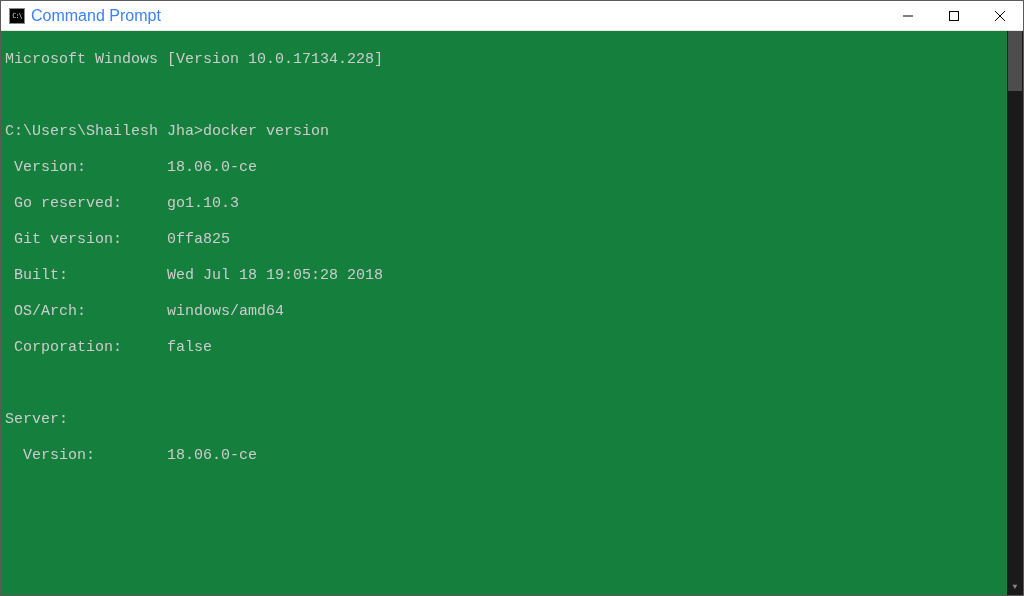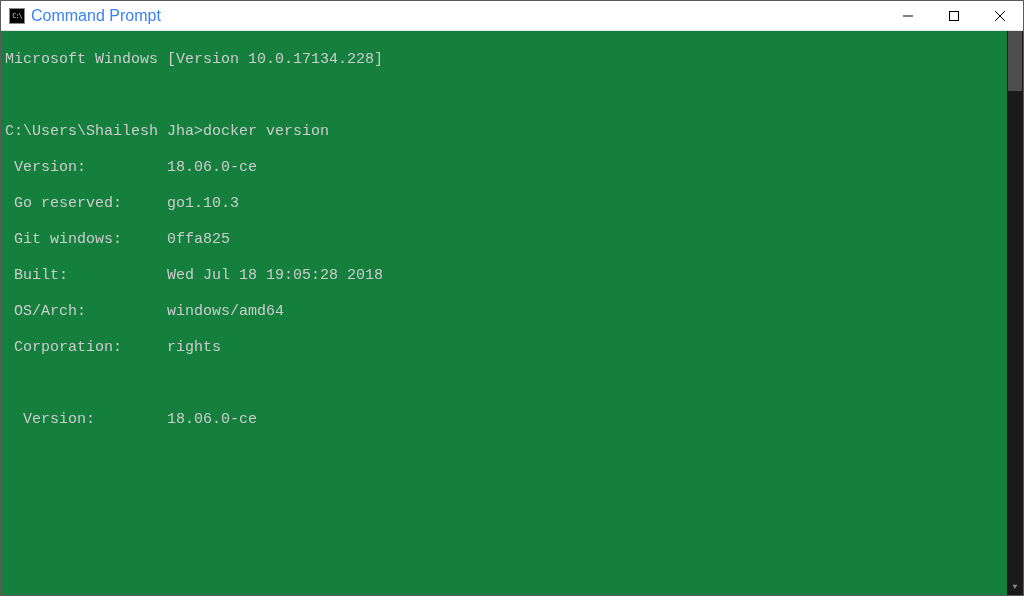--- a/index.html
+++ b/index.html
@@ -130,25 +130,26 @@
     </div>
   </div>
 </div>
 
 <div class="console">
 <div>Microsoft Windows [Version 10.0.17134.228]</div>
 <div>&nbsp;</div>
 <div><span>C:\Users\Shailesh Jha&gt;</span><span>docker version</span></div>
 <div><span class="indent1 kv-key">Version:</span><span>18.06.0-ce</span></div>
 <div><span class="indent1 kv-key">Go reserved:</span><span>go1.10.3</span></div>
-<div><span class="indent1 kv-key">Git windows:</span><span>0ffa825</span></div>
+<div><span class="indent1 kv-key">Git version:</span><span>0ffa825</span></div>
 <div><span class="indent1 kv-key">Built:</span><span>Wed Jul 18 19:05:28 2018</span></div>
 <div><span class="indent1 kv-key">OS/Arch:</span><span>windows/amd64</span></div>
-<div><span class="indent1 kv-key">Corporation:</span><span>rights</span></div>
+<div><span class="indent1 kv-key">Corporation:</span><span>false</span></div>
 <div>&nbsp;</div>
+<div>Server:</div>
 <div><span class="indent2 kv-key">Version:</span><span>18.06.0-ce</span></div>
 
 
 
 
 
 
 
 
 

